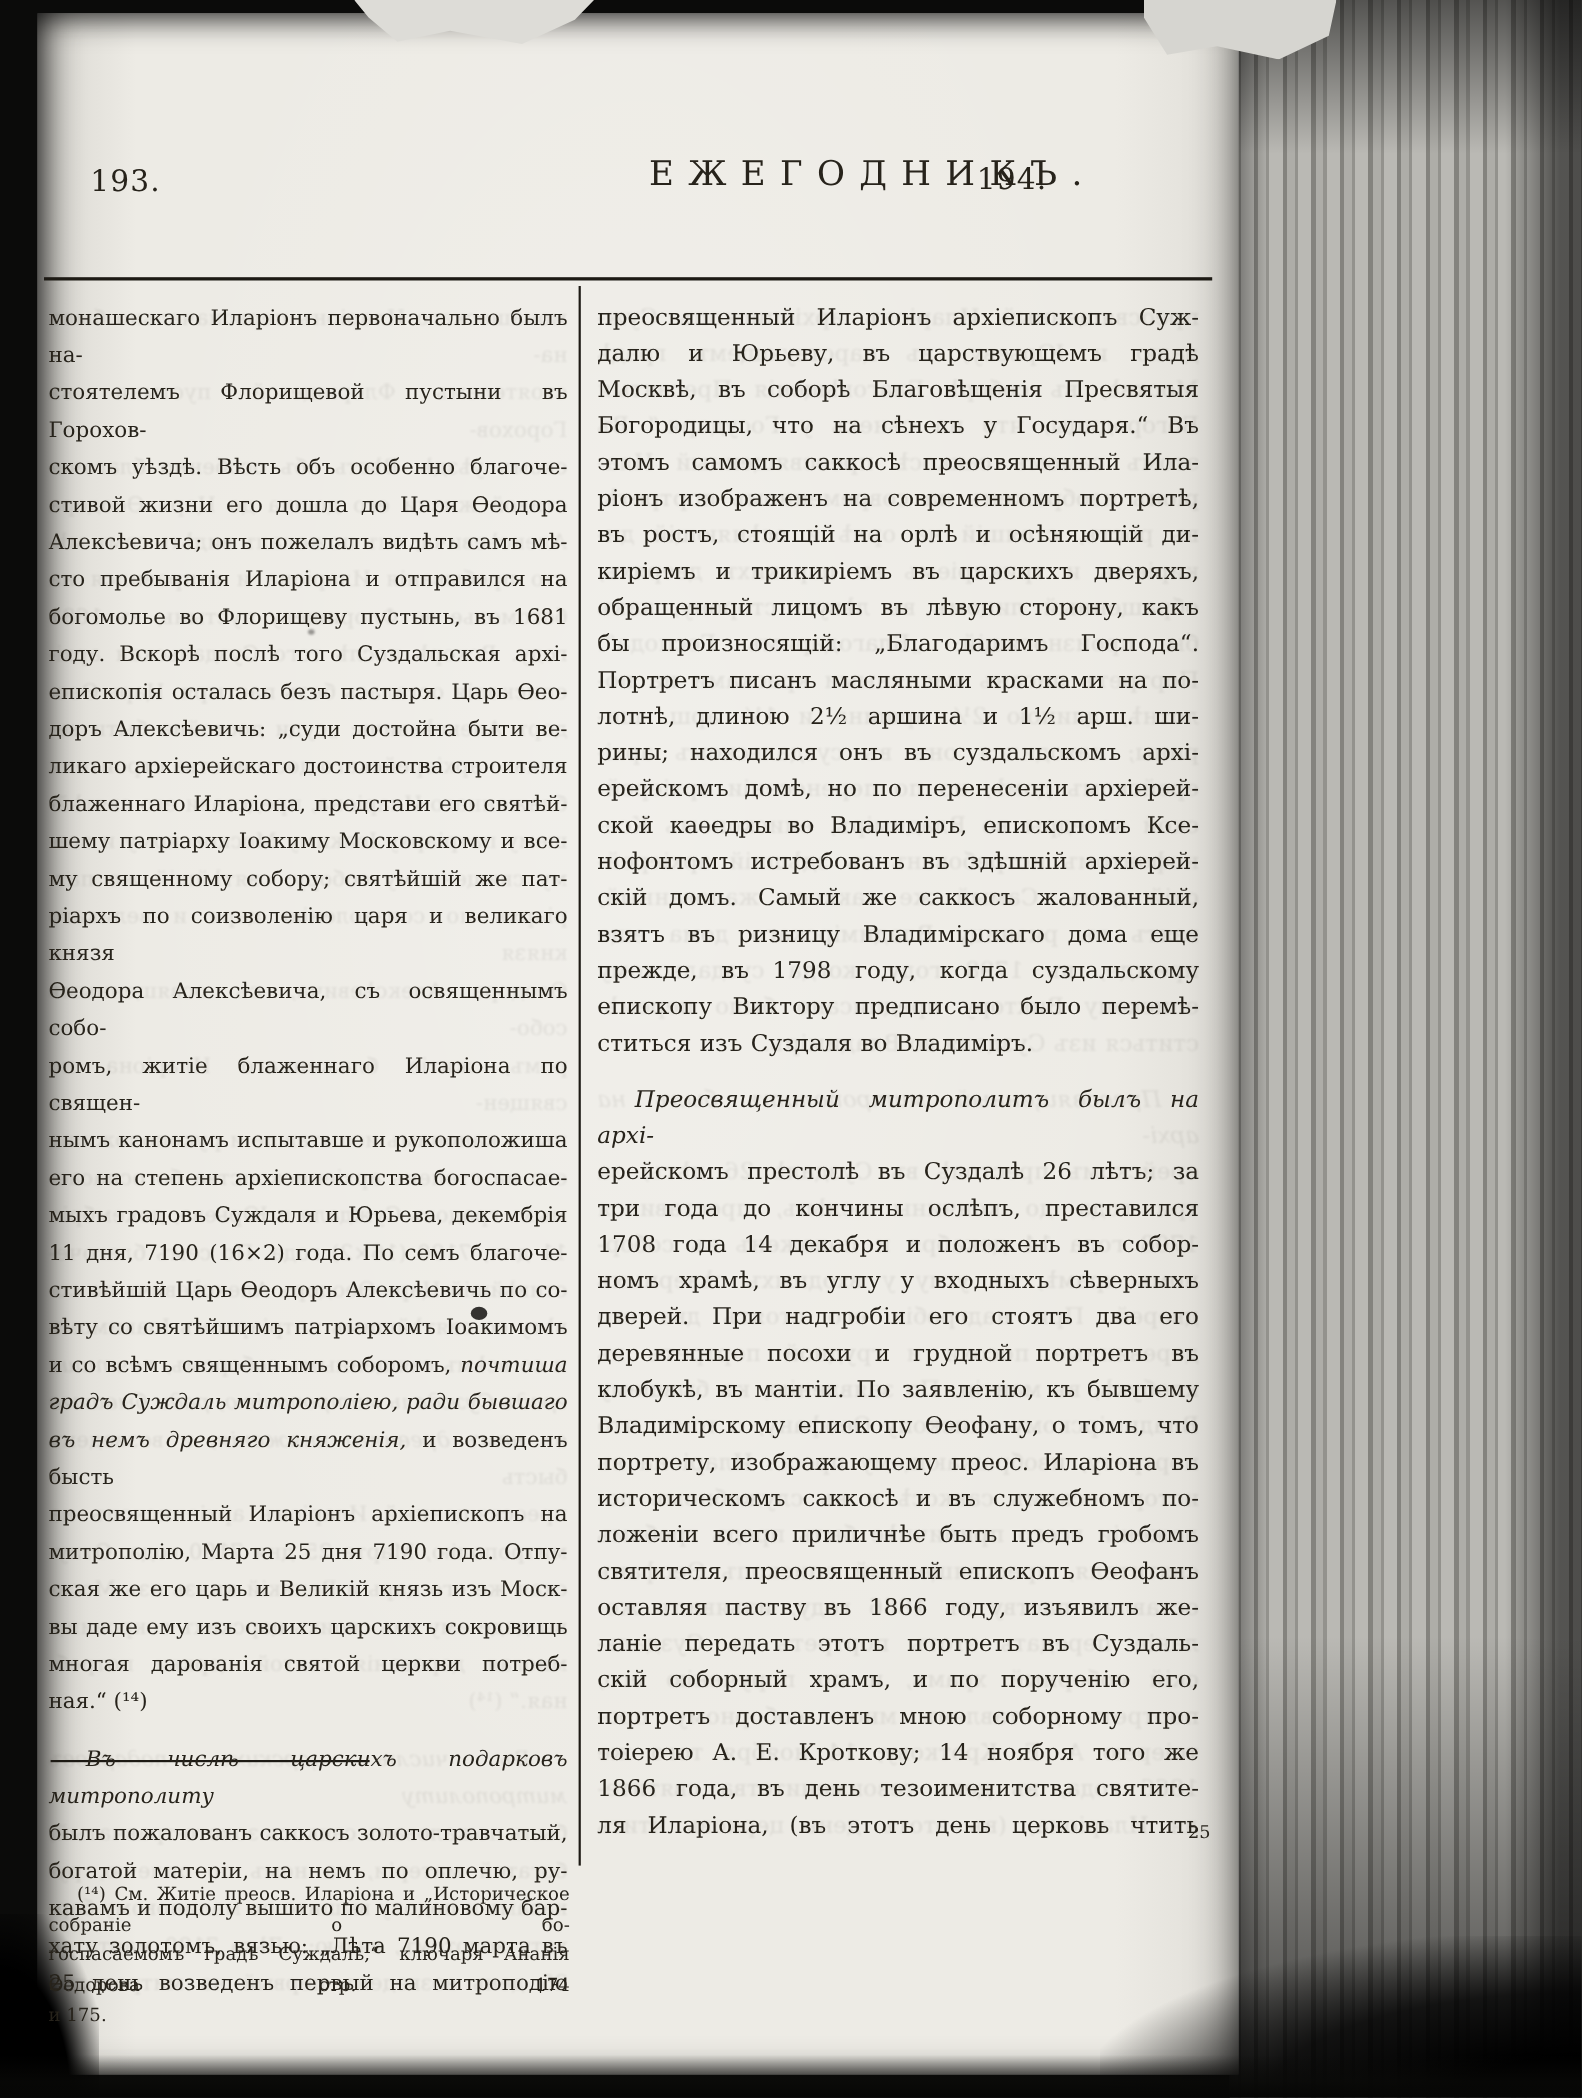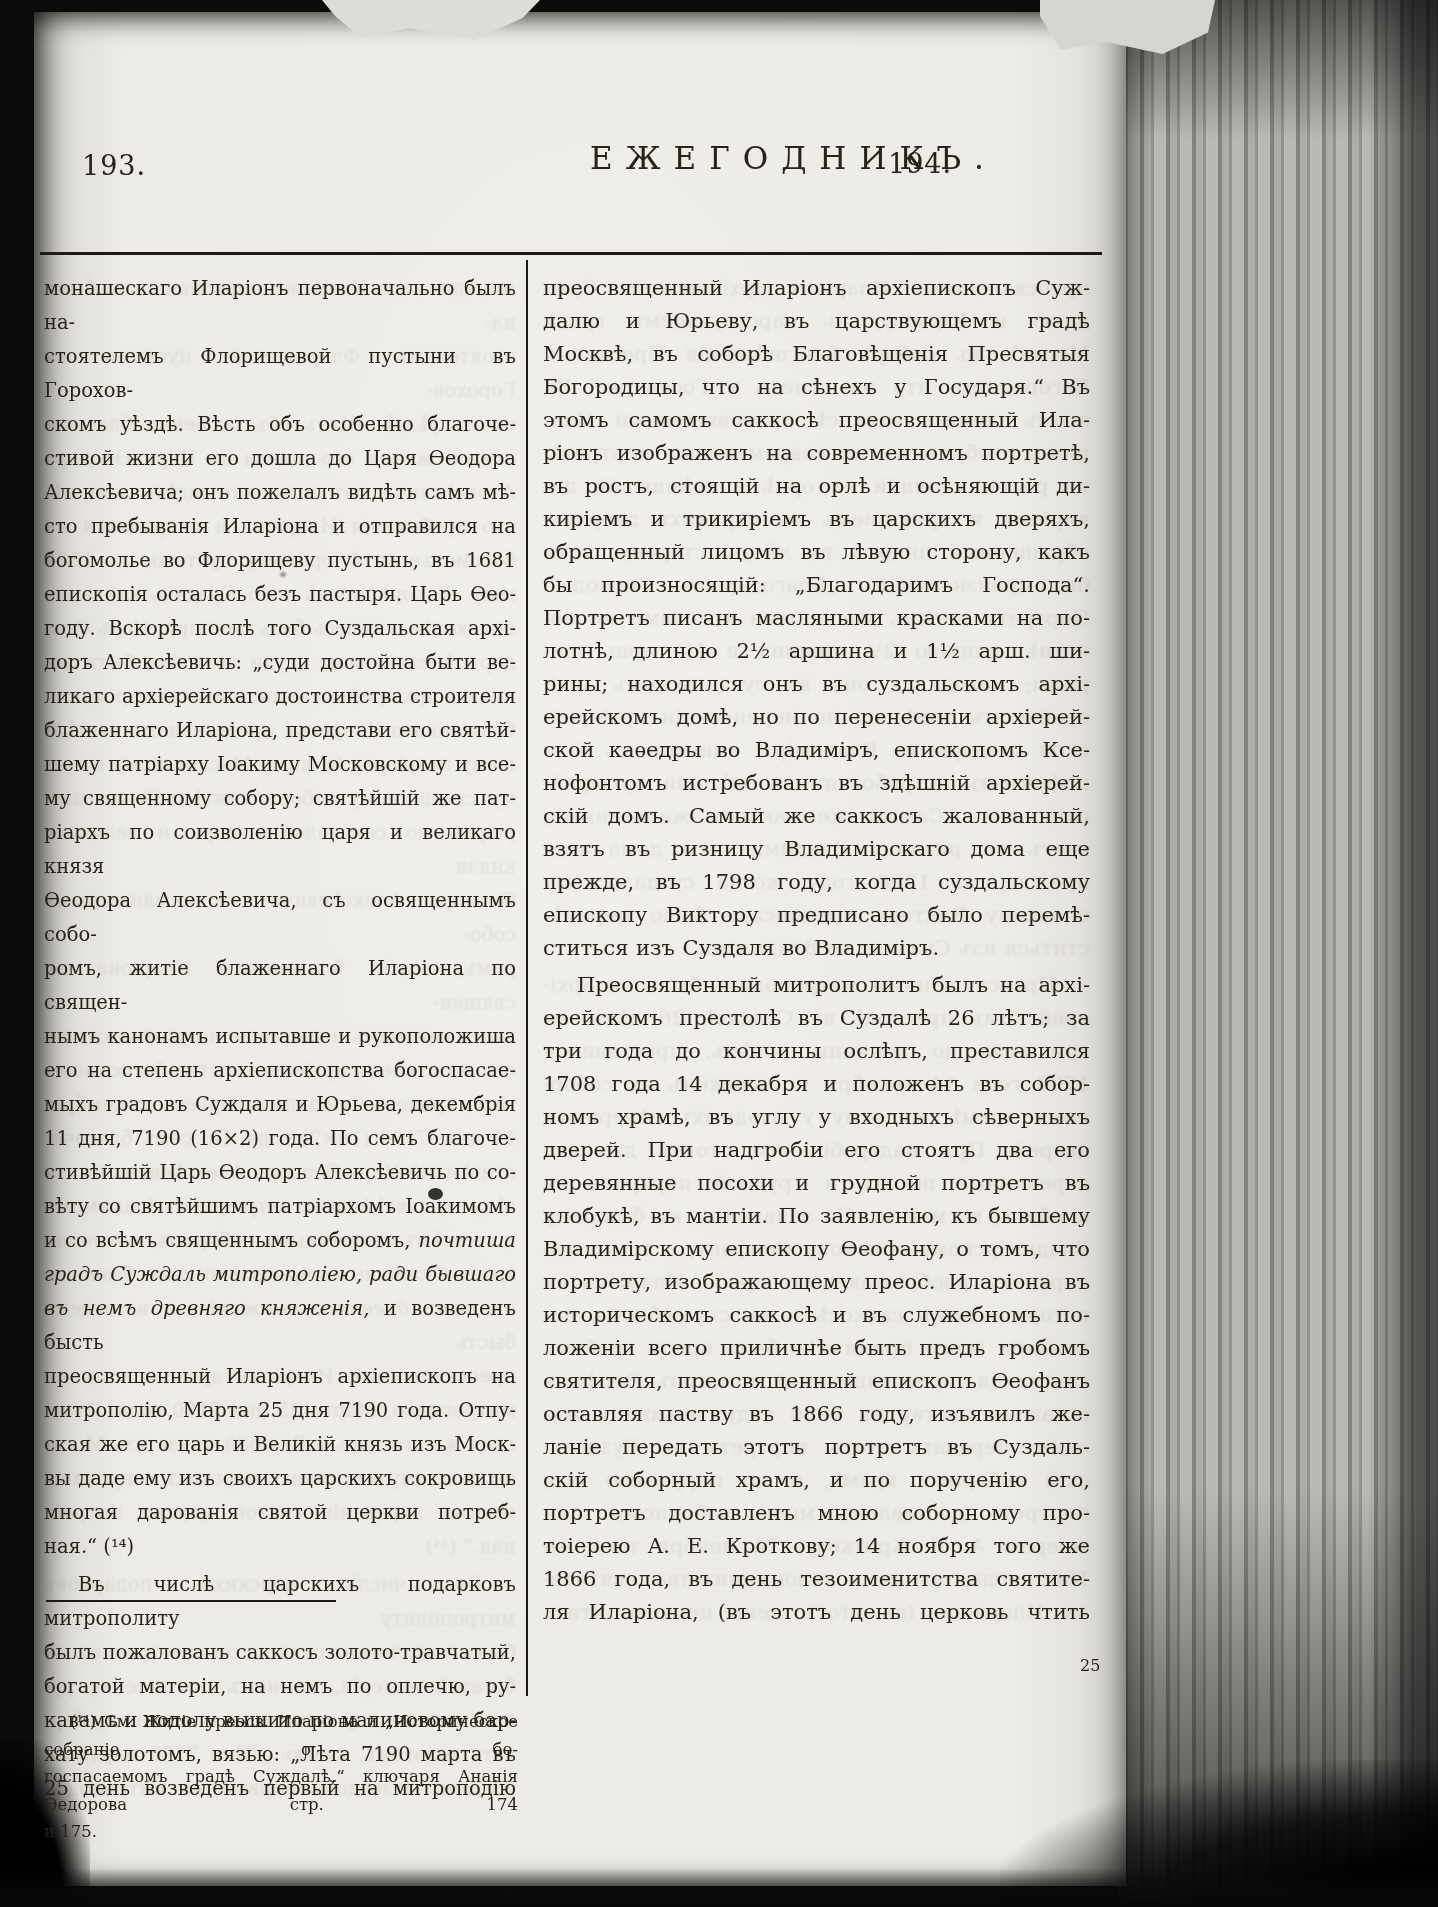--- a/index.html
+++ b/index.html
@@ -48,21 +48,21 @@
           font-size:31px; font-weight:normal; letter-spacing:.42em; white-space:nowrap; }
   .hr-rule{ position:absolute; left:6px; top:240px; width:1062px; height:3px; background:var(--rule); }
   .vdiv{ position:absolute; left:492px; top:248px; width:2px; height:1436px; background:var(--rule); }
 
   .col{ position:absolute; z-index:2; text-justify:inter-word; }
   .col-l{ left:10px; top:260px; width:472px; font-size:19.5px; line-height:34px; }
   .col-r{ left:509px; top:260px; width:547px; font-size:21px; line-height:33px; word-spacing:1px; }
   .line{ text-align:justify; text-align-last:justify; }
   .line.end{ text-align-last:left; }
   .line.ind{ text-indent:34px; }
-  .line.gap{ margin-top:4px; }
+  .line.gap{ margin-top:18px;font-style:italic; }
   .it{ font-style:italic; }
 
   .fn-rule{ position:absolute; left:12px; top:1588px; width:290px; height:2px; background:var(--rule); }
   .footnote{ left:10px; top:1696px; width:474px; font-size:16.5px; line-height:27.5px; }
   .footnote .line.ind{ text-indent:26px; }
   .signature{ position:absolute; left:1046px; top:1644px; font-size:16px; z-index:2; }
 
   .ghost{ z-index:1 !important; opacity:.08; filter:blur(1px); transform:scaleX(-1); }
 
   .speck{ position:absolute; border-radius:50%; background:#141210; z-index:3; }
@@ -128,22 +128,22 @@
         <div class="line"><span>25 день возведенъ первый на митроподію</span></div>
       </div>
       <div class="col col-l" id="col-left">
         <div class="line"><span>монашескаго Иларіонъ первоначально былъ на-</span></div>
         <div class="line"><span>стоятелемъ Флорищевой пустыни въ Горохов-</span></div>
         <div class="line"><span>скомъ уѣздѣ. Вѣсть объ особенно благоче-</span></div>
         <div class="line"><span>стивой жизни его дошла до Царя Ѳеодора</span></div>
         <div class="line"><span>Алексѣевича; онъ пожелалъ видѣть самъ мѣ-</span></div>
         <div class="line"><span>сто пребыванія Иларіона и отправился на</span></div>
         <div class="line"><span>богомолье во Флорищеву пустынь, въ 1681</span></div>
+        <div class="line"><span>году. Вскорѣ послѣ того Суздальская архі-</span></div>
         <div class="line"><span>епископія осталась безъ пастыря. Царь Ѳео-</span></div>
-        <div class="line"><span>году. Вскорѣ послѣ того Суздальская архі-</span></div>
         <div class="line"><span>доръ Алексѣевичь: „суди достойна быти ве-</span></div>
         <div class="line"><span>ликаго архіерейскаго достоинства строителя</span></div>
         <div class="line"><span>блаженнаго Иларіона, представи его святѣй-</span></div>
         <div class="line"><span>шему патріарху Іоакиму Московскому и все-</span></div>
         <div class="line"><span>му священному собору; святѣйшій же пат-</span></div>
         <div class="line"><span>ріархъ по соизволенію царя и великаго князя</span></div>
         <div class="line"><span>Ѳеодора Алексѣевича, съ освященнымъ собо-</span></div>
         <div class="line"><span>ромъ, житіе блаженнаго Иларіона по священ-</span></div>
         <div class="line"><span>нымъ канонамъ испытавше и рукоположиша</span></div>
         <div class="line"><span>его на степень архіепископства богоспасае-</span></div>

